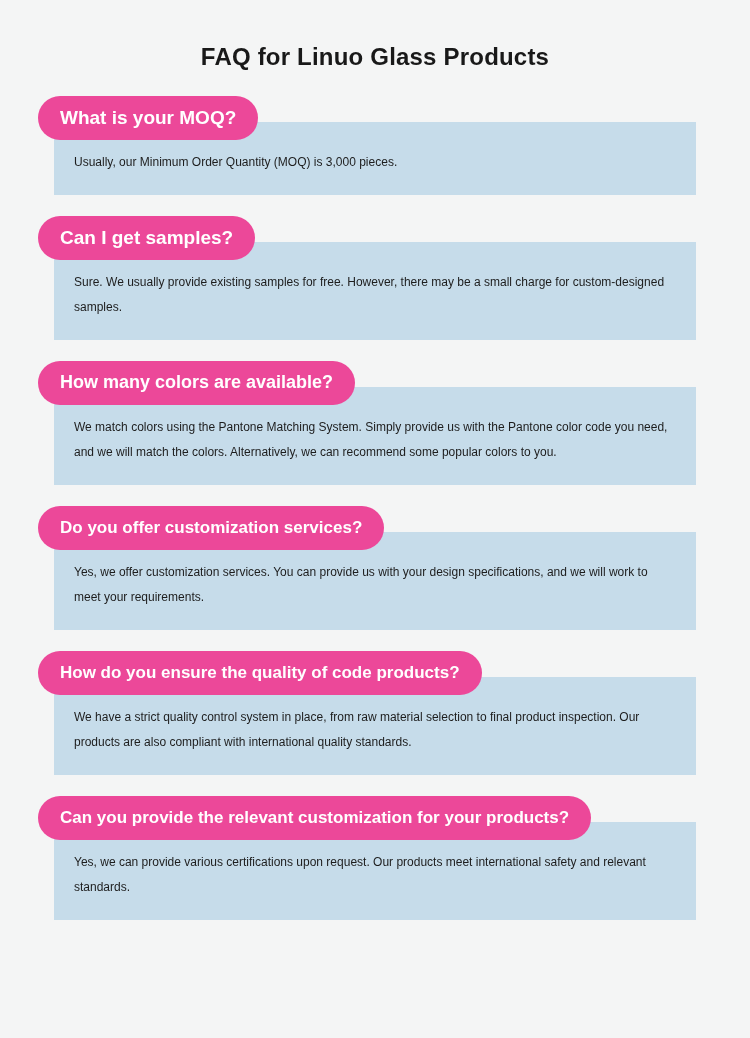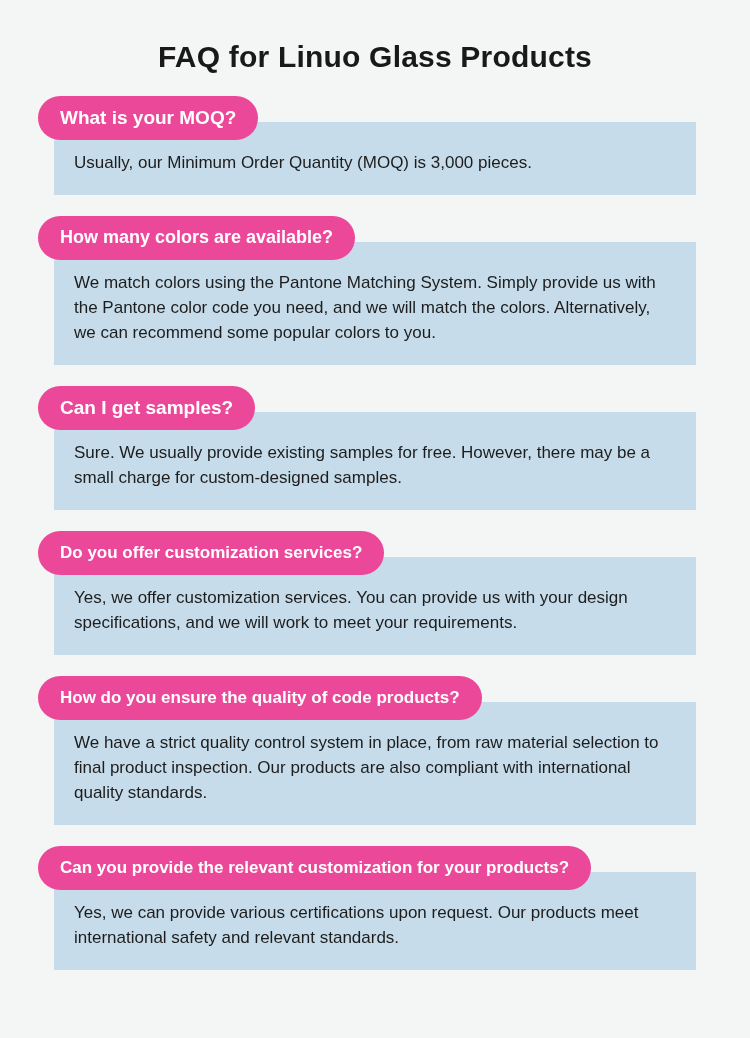--- a/index.html
+++ b/index.html
@@ -15,21 +15,21 @@
   }
   #page {
     position: relative;
     width: 750px;
     height: 1038px;
     background: #f4f5f5;
     box-sizing: border-box;
   }
   #page-title {
     text-align: center;
-    font-size: 30px;
+    font-size: 24px;
     font-weight: bold;
     color: #191919;
     letter-spacing: 0.2px;
     margin: 0;
     padding-top: 40px;
     line-height: 34px;
   }
   #faq-list {
     margin-top: 22px;
   }
@@ -58,21 +58,21 @@
   .q-xl .faq-question { font-size: 19px; }
   .q-lg .faq-question { font-size: 18px; }
   .q-md .faq-question { font-size: 17px; }
   .faq-answer {
     position: relative;
     z-index: 1;
     margin-left: 16px;
     margin-top: -18px;
     background: #c6dcea;
     color: #1d1d1d;
-    font-size: 17px;
+    font-size: 12px;
     line-height: 25px;
     padding: 28px 22px 20px 20px;
     box-sizing: border-box;
   }
   .faq-answer p {
     margin: 0;
   }
 </style>
 </head>
 <body>
@@ -83,31 +83,31 @@
 
   <div id="faq-list">
 
     <div class="faq-item q-xl">
       <div class="faq-question">What is your MOQ?</div>
       <div class="faq-answer">
         <p>Usually, our Minimum Order Quantity (MOQ) is 3,000 pieces.</p>
       </div>
     </div>
 
+    <div class="faq-item q-xl">
+      <div class="faq-question">Can I get samples?</div>
+      <div class="faq-answer">
+        <p>Sure. We usually provide existing samples for free. However, there may be a small charge for custom-designed samples.</p>
+      </div>
+    </div>
+
     <div class="faq-item q-lg">
       <div class="faq-question">How many colors are available?</div>
       <div class="faq-answer">
         <p>We match colors using the Pantone Matching System. Simply provide us with the Pantone color code you need, and we will match the colors. Alternatively, we can recommend some popular colors to you.</p>
-      </div>
-    </div>
-
-    <div class="faq-item q-xl">
-      <div class="faq-question">Can I get samples?</div>
-      <div class="faq-answer">
-        <p>Sure. We usually provide existing samples for free. However, there may be a small charge for custom-designed samples.</p>
       </div>
     </div>
 
     <div class="faq-item q-md">
       <div class="faq-question">Do you offer customization services?</div>
       <div class="faq-answer">
         <p>Yes, we offer customization services. You can provide us with your design specifications, and we will work to meet your requirements.</p>
       </div>
     </div>
 

